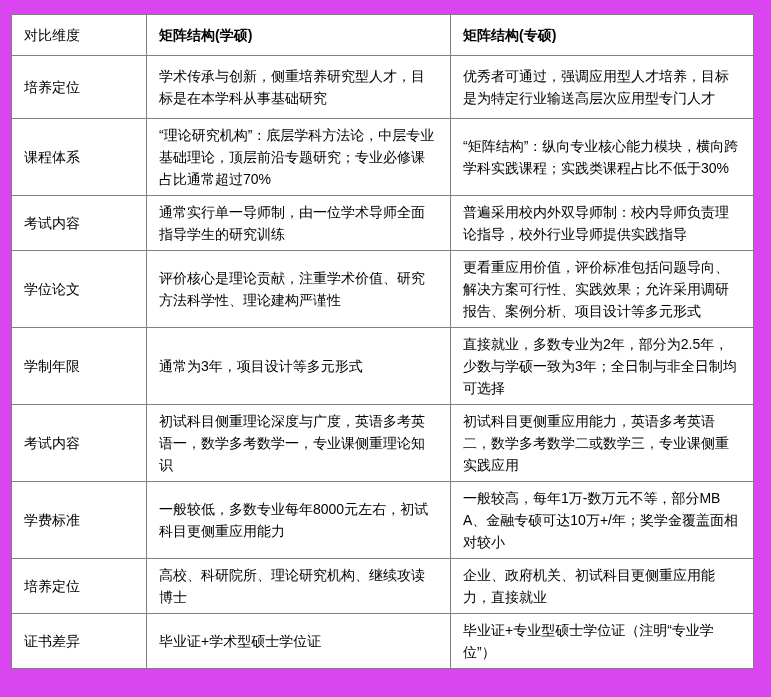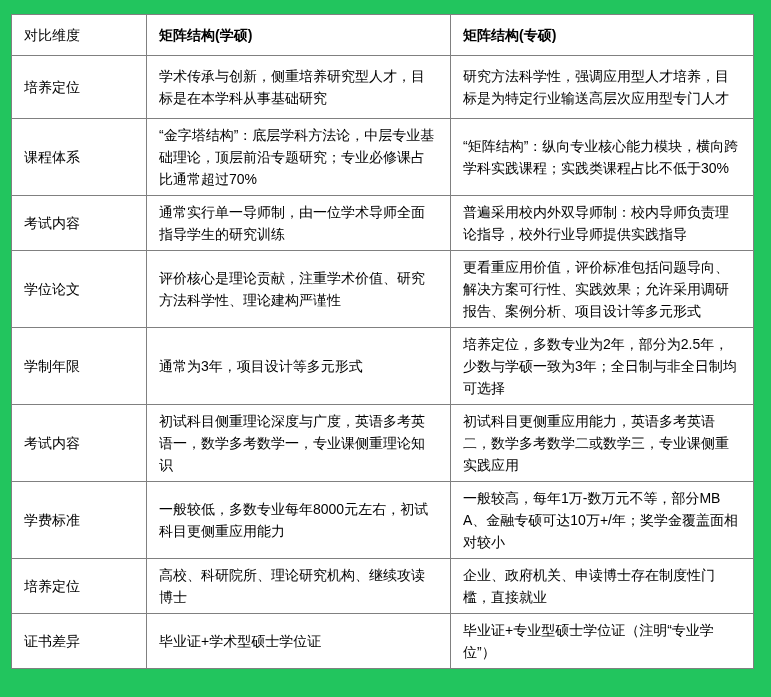--- a/index.html
+++ b/index.html
@@ -1,21 +1,21 @@
 <!DOCTYPE html>
 <html><head>
 <meta charset="utf-8">
 <style>
   * { margin: 0; padding: 0; box-sizing: border-box; }
   html, body {
     width: 771px; height: 697px;
     background: #ffffff;
     font-family: "Liberation Sans", "DejaVu Sans", sans-serif;
   }
-  .page { position: relative; width: 771px; height: 697px; background: #22c55e; }
+  .page { position: relative; width: 771px; height: 697px; background: #d946ef; }
   table.comparison-table {
     position: absolute;
     left: 11px; top: 14px;
     width: 742px;
     border-collapse: collapse;
     table-layout: fixed;
     background: #ffffff;
   }
   .comparison-table th,
   .comparison-table td {
@@ -58,56 +58,56 @@
     </colgroup>
     <tbody>
       <tr class="r0">
         <th class="dim-header">对比维度</th>
         <th>矩阵结构(学硕)</th>
         <th>矩阵结构(专硕)</th>
       </tr>
       <tr class="r1">
         <td class="dim-cell">培养定位</td>
         <td>学术传承与创新，侧重培养研究型人才，目标是在本学科从事基础研究</td>
-        <td>研究方法科学性，强调应用型人才培养，目标是为特定行业输送高层次应用型专门人才</td>
+        <td>优秀者可通过，强调应用型人才培养，目标是为特定行业输送高层次应用型专门人才</td>
       </tr>
       <tr class="r2">
         <td class="dim-cell">课程体系</td>
-        <td>“金字塔结构”：底层学科方法论，中层专业基础理论，顶层前沿专题研究；专业必修课占比通常超过70%</td>
+        <td>“理论研究机构”：底层学科方法论，中层专业基础理论，顶层前沿专题研究；专业必修课占比通常超过70%</td>
         <td>“矩阵结构”：纵向专业核心能力模块，横向跨学科实践课程；实践类课程占比不低于30%</td>
       </tr>
       <tr class="r3">
         <td class="dim-cell">考试内容</td>
         <td>通常实行单一导师制，由一位学术导师全面指导学生的研究训练</td>
         <td>普遍采用校内外双导师制：校内导师负责理论指导，校外行业导师提供实践指导</td>
       </tr>
       <tr class="r4">
         <td class="dim-cell">学位论文</td>
         <td>评价核心是理论贡献，注重学术价值、研究方法科学性、理论建构严谨性</td>
         <td>更看重应用价值，评价标准包括问题导向、解决方案可行性、实践效果；允许采用调研报告、案例分析、项目设计等多元形式</td>
       </tr>
       <tr class="r6">
         <td class="dim-cell">学制年限</td>
         <td>通常为3年，项目设计等多元形式</td>
-        <td>培养定位，多数专业为2年，部分为2.5年，少数与学硕一致为3年；全日制与非全日制均可选择</td>
+        <td>直接就业，多数专业为2年，部分为2.5年，少数与学硕一致为3年；全日制与非全日制均可选择</td>
       </tr>
       <tr class="r7">
         <td class="dim-cell">考试内容</td>
         <td>初试科目侧重理论深度与广度，英语多考英语一，数学多考数学一，专业课侧重理论知识</td>
         <td>初试科目更侧重应用能力，英语多考英语二，数学多考数学二或数学三，专业课侧重实践应用</td>
       </tr>
       <tr class="r8">
         <td class="dim-cell">学费标准</td>
         <td>一般较低，多数专业每年8000元左右，初试科目更侧重应用能力</td>
         <td>一般较高，每年1万-数万元不等，部分MBA、金融专硕可达10万+/年；奖学金覆盖面相对较小</td>
       </tr>
       <tr class="r9">
         <td class="dim-cell">培养定位</td>
         <td>高校、科研院所、理论研究机构、继续攻读博士</td>
-        <td>企业、政府机关、申读博士存在制度性门槛，直接就业</td>
+        <td>企业、政府机关、初试科目更侧重应用能力，直接就业</td>
       </tr>
       <tr class="r10">
         <td class="dim-cell">证书差异</td>
         <td>毕业证+学术型硕士学位证</td>
         <td>毕业证+专业型硕士学位证（注明“专业学位”）</td>
       </tr>
     </tbody>
   </table>
 </div>
 

